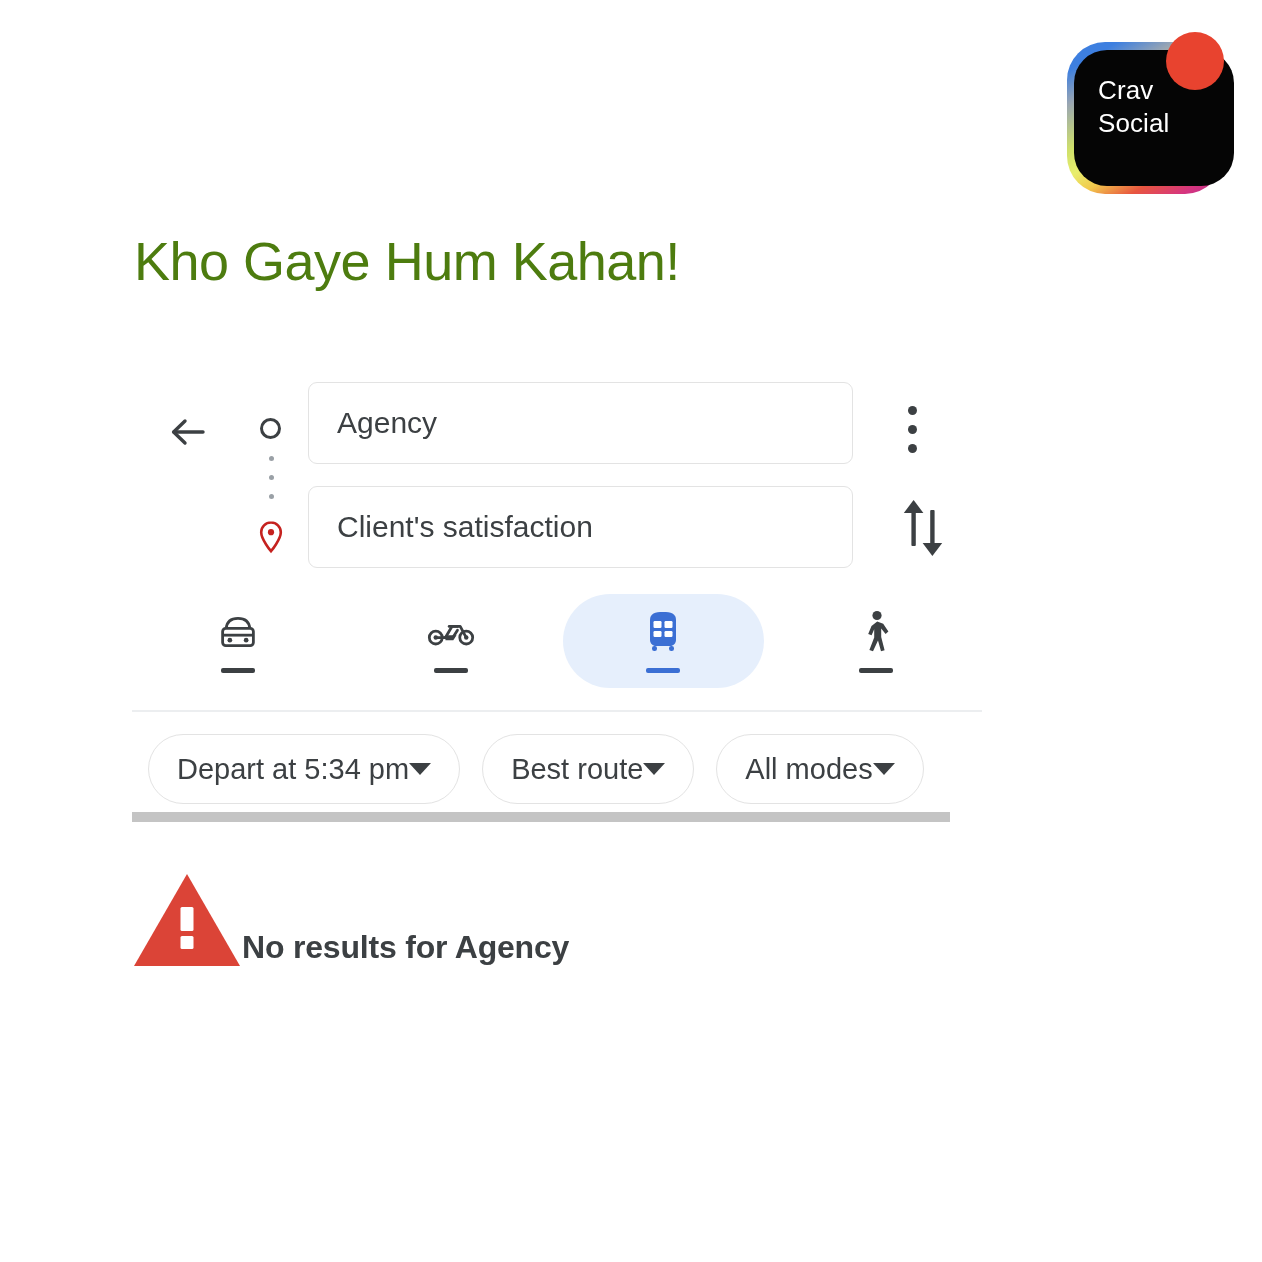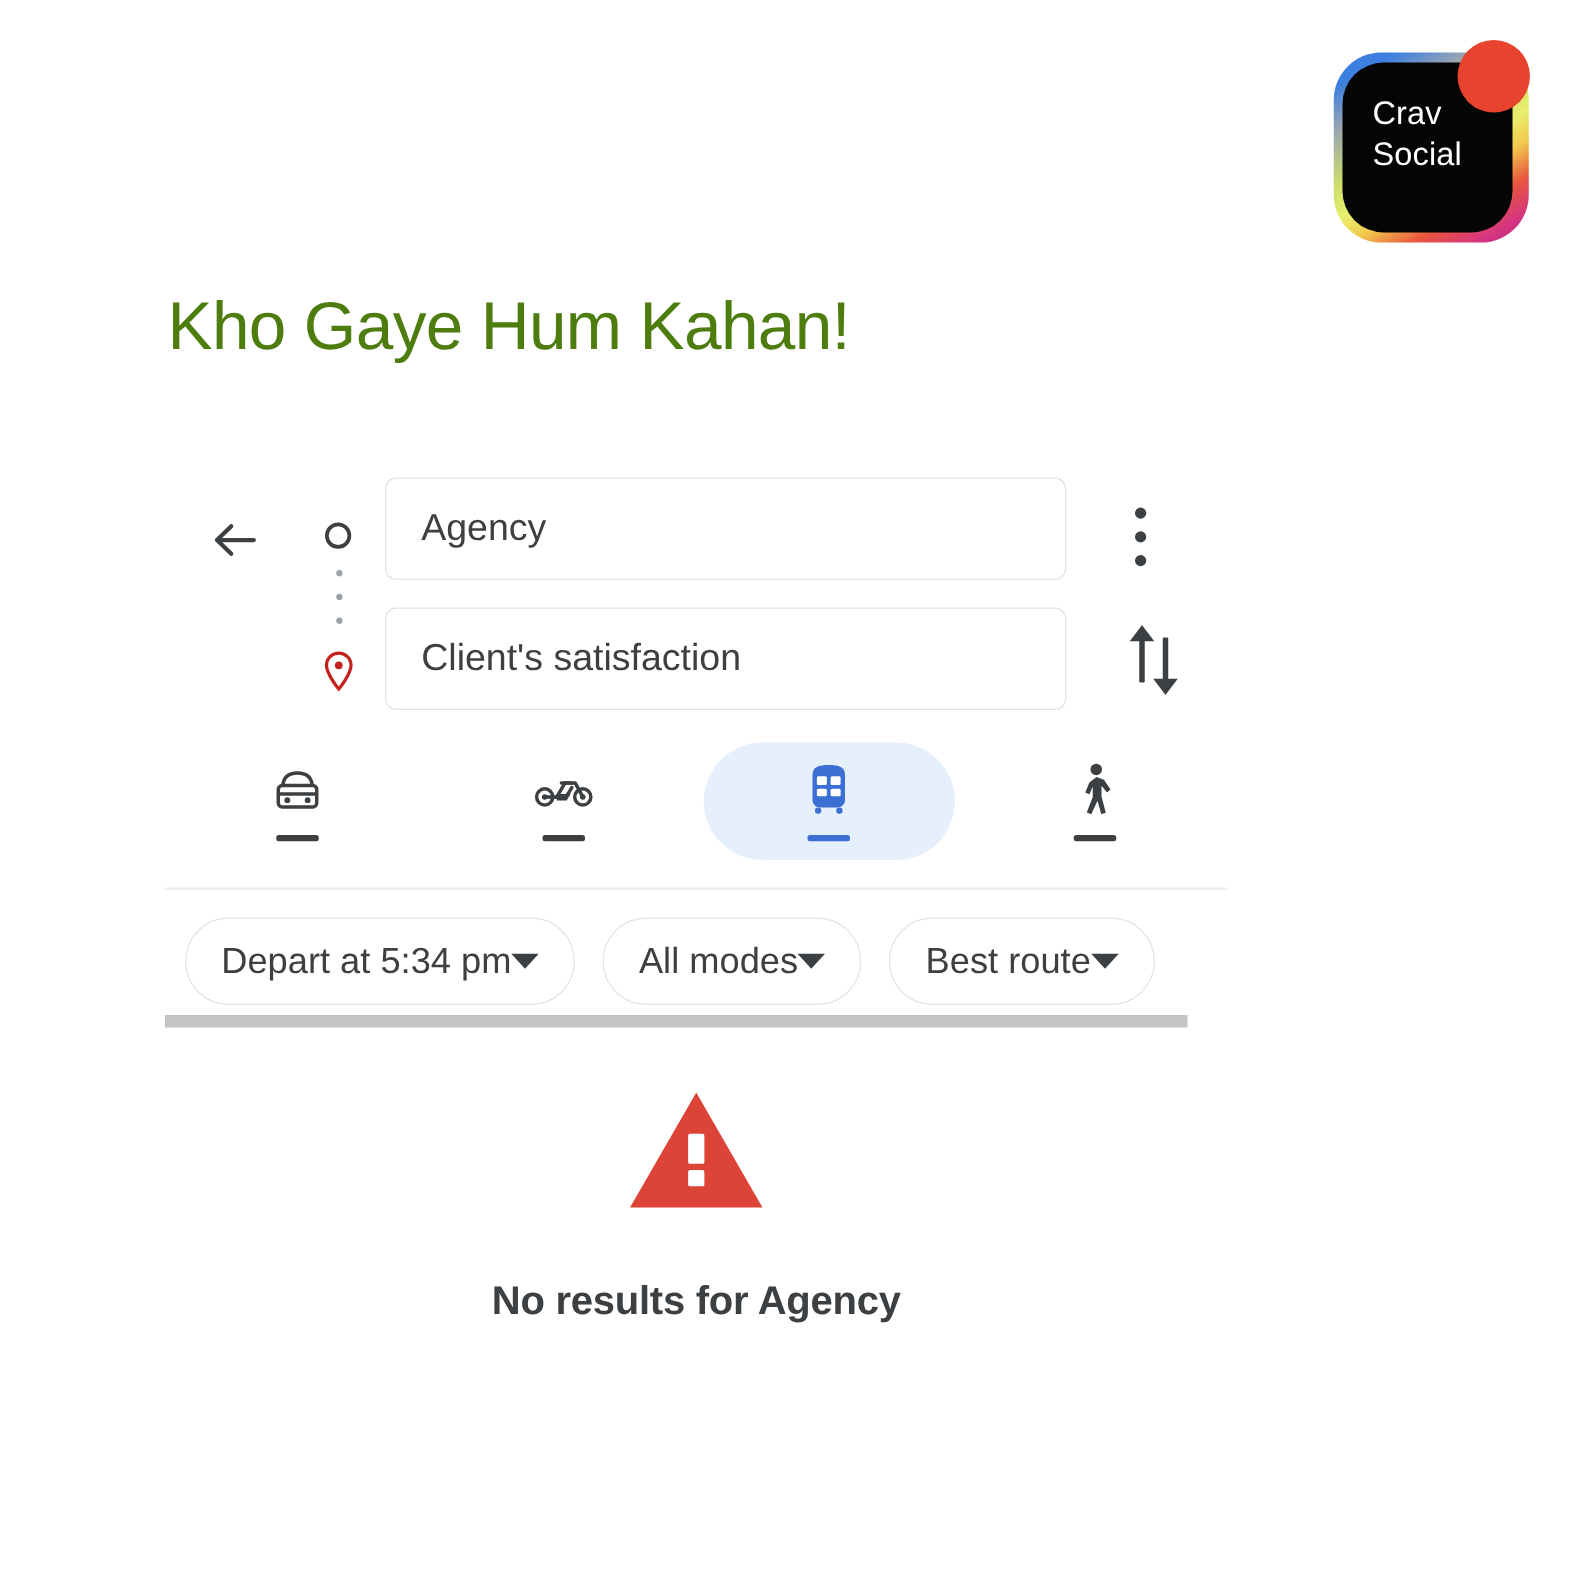--- a/index.html
+++ b/index.html
@@ -41,21 +41,21 @@
         #f2c94c 66%,
         #e8563f 78%,
         #d6357f 90%,
         #b52a8e 100%);
     filter: blur(0.4px);
   }
   .brand-card {
     position: absolute;
     left: 14px;
     top: 18px;
-    width: 136px;
+    width: 160px;
     height: 136px;
     background: #050505;
     border-radius: 33px;
     overflow: hidden;
   }
   .brand-text {
     position: absolute;
     left: 24px;
     top: 24px;
     color: #ffffff;
@@ -290,21 +290,21 @@
     background: #c4c4c4;
   }
 
   
   .empty-state {
     position: absolute;
     left: 132px;
     top: 872px;
     width: 850px;
     display: flex;
-    flex-direction: column;
+    flex-direction: row;
     align-items: center;
   }
   .warn-icon { width: 110px; height: 96px; }
   .empty-text {
     margin-top: 54px;
     font-size: 32px;
     font-weight: bold;
     color: #3c4043;
     font-family: "Liberation Sans", sans-serif;
     letter-spacing: -0.2px;
@@ -446,26 +446,26 @@
   <div class="divider"></div>
 
   <div class="chips">
 
     <div class="chip">
       <span class="chip-label">Depart at 5:34 pm</span>
       <span class="caret"></span>
     </div>
 
     <div class="chip">
+      <span class="chip-label">Best route</span>
+      <span class="caret"></span>
+    </div>
+
+    <div class="chip">
       <span class="chip-label">All modes</span>
-      <span class="caret"></span>
-    </div>
-
-    <div class="chip">
-      <span class="chip-label">Best route</span>
       <span class="caret"></span>
     </div>
   </div>
 
   <div class="scrollbar-track">
     <div class="scrollbar-thumb"></div>
   </div>
 </div>
 
 <div class="empty-state">

